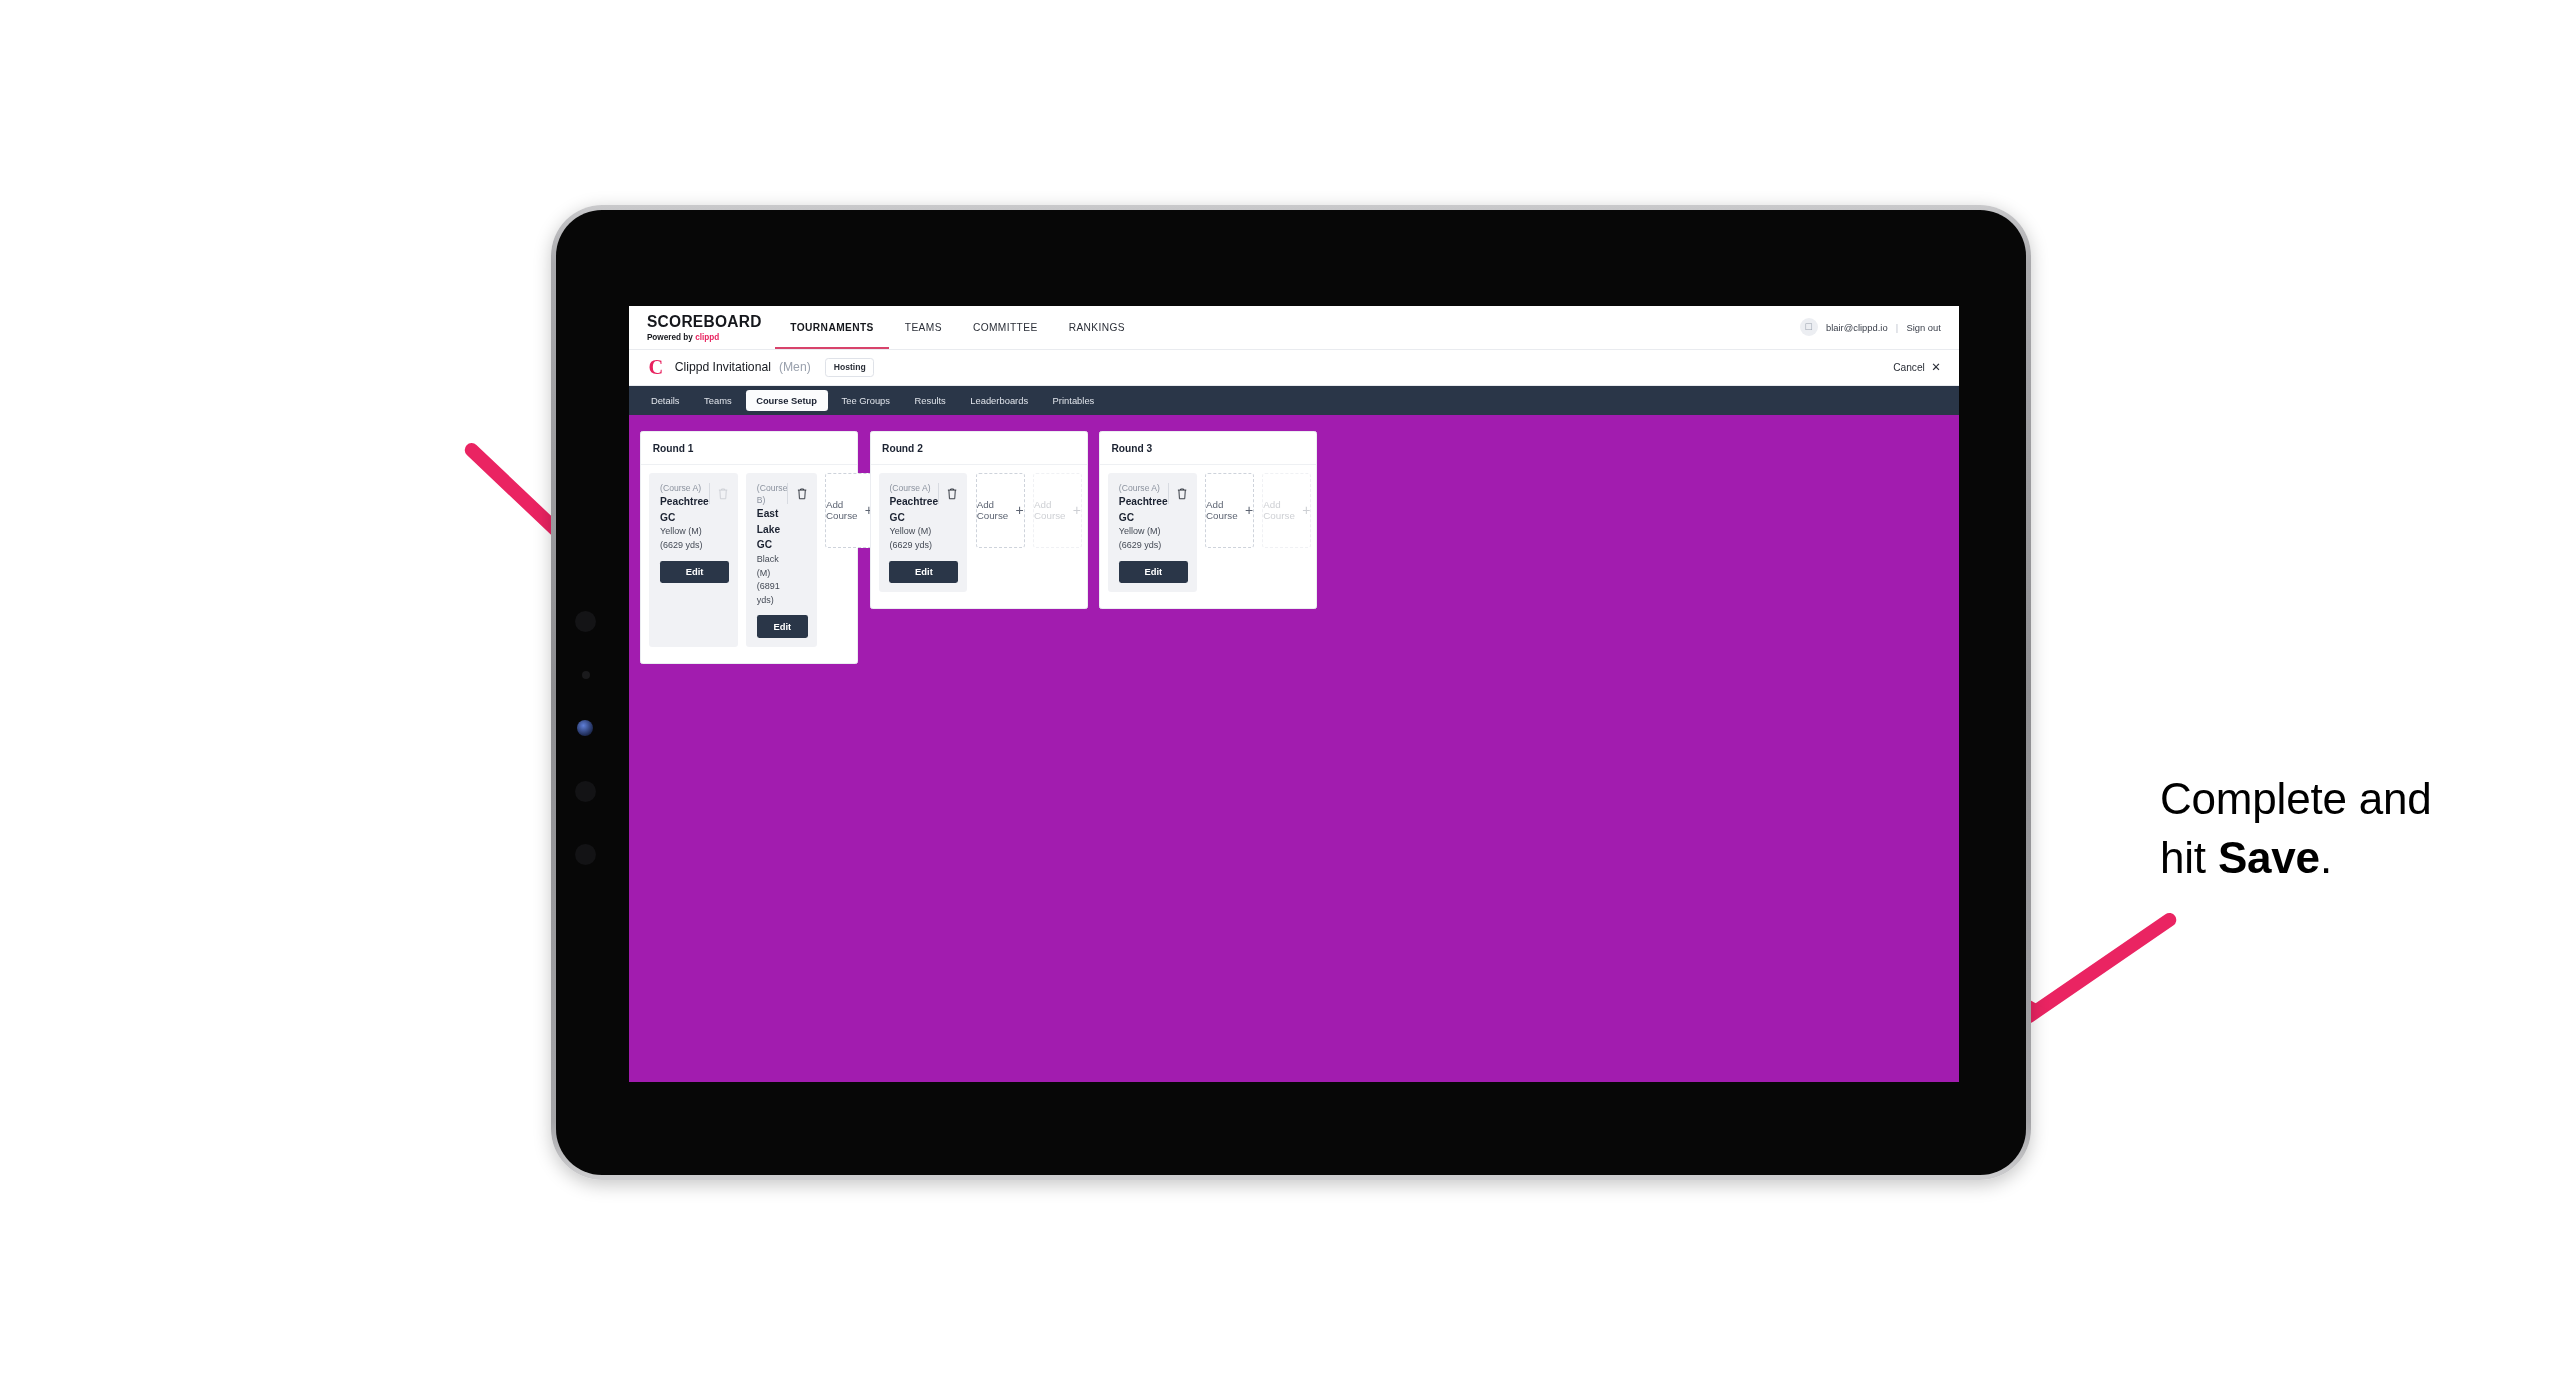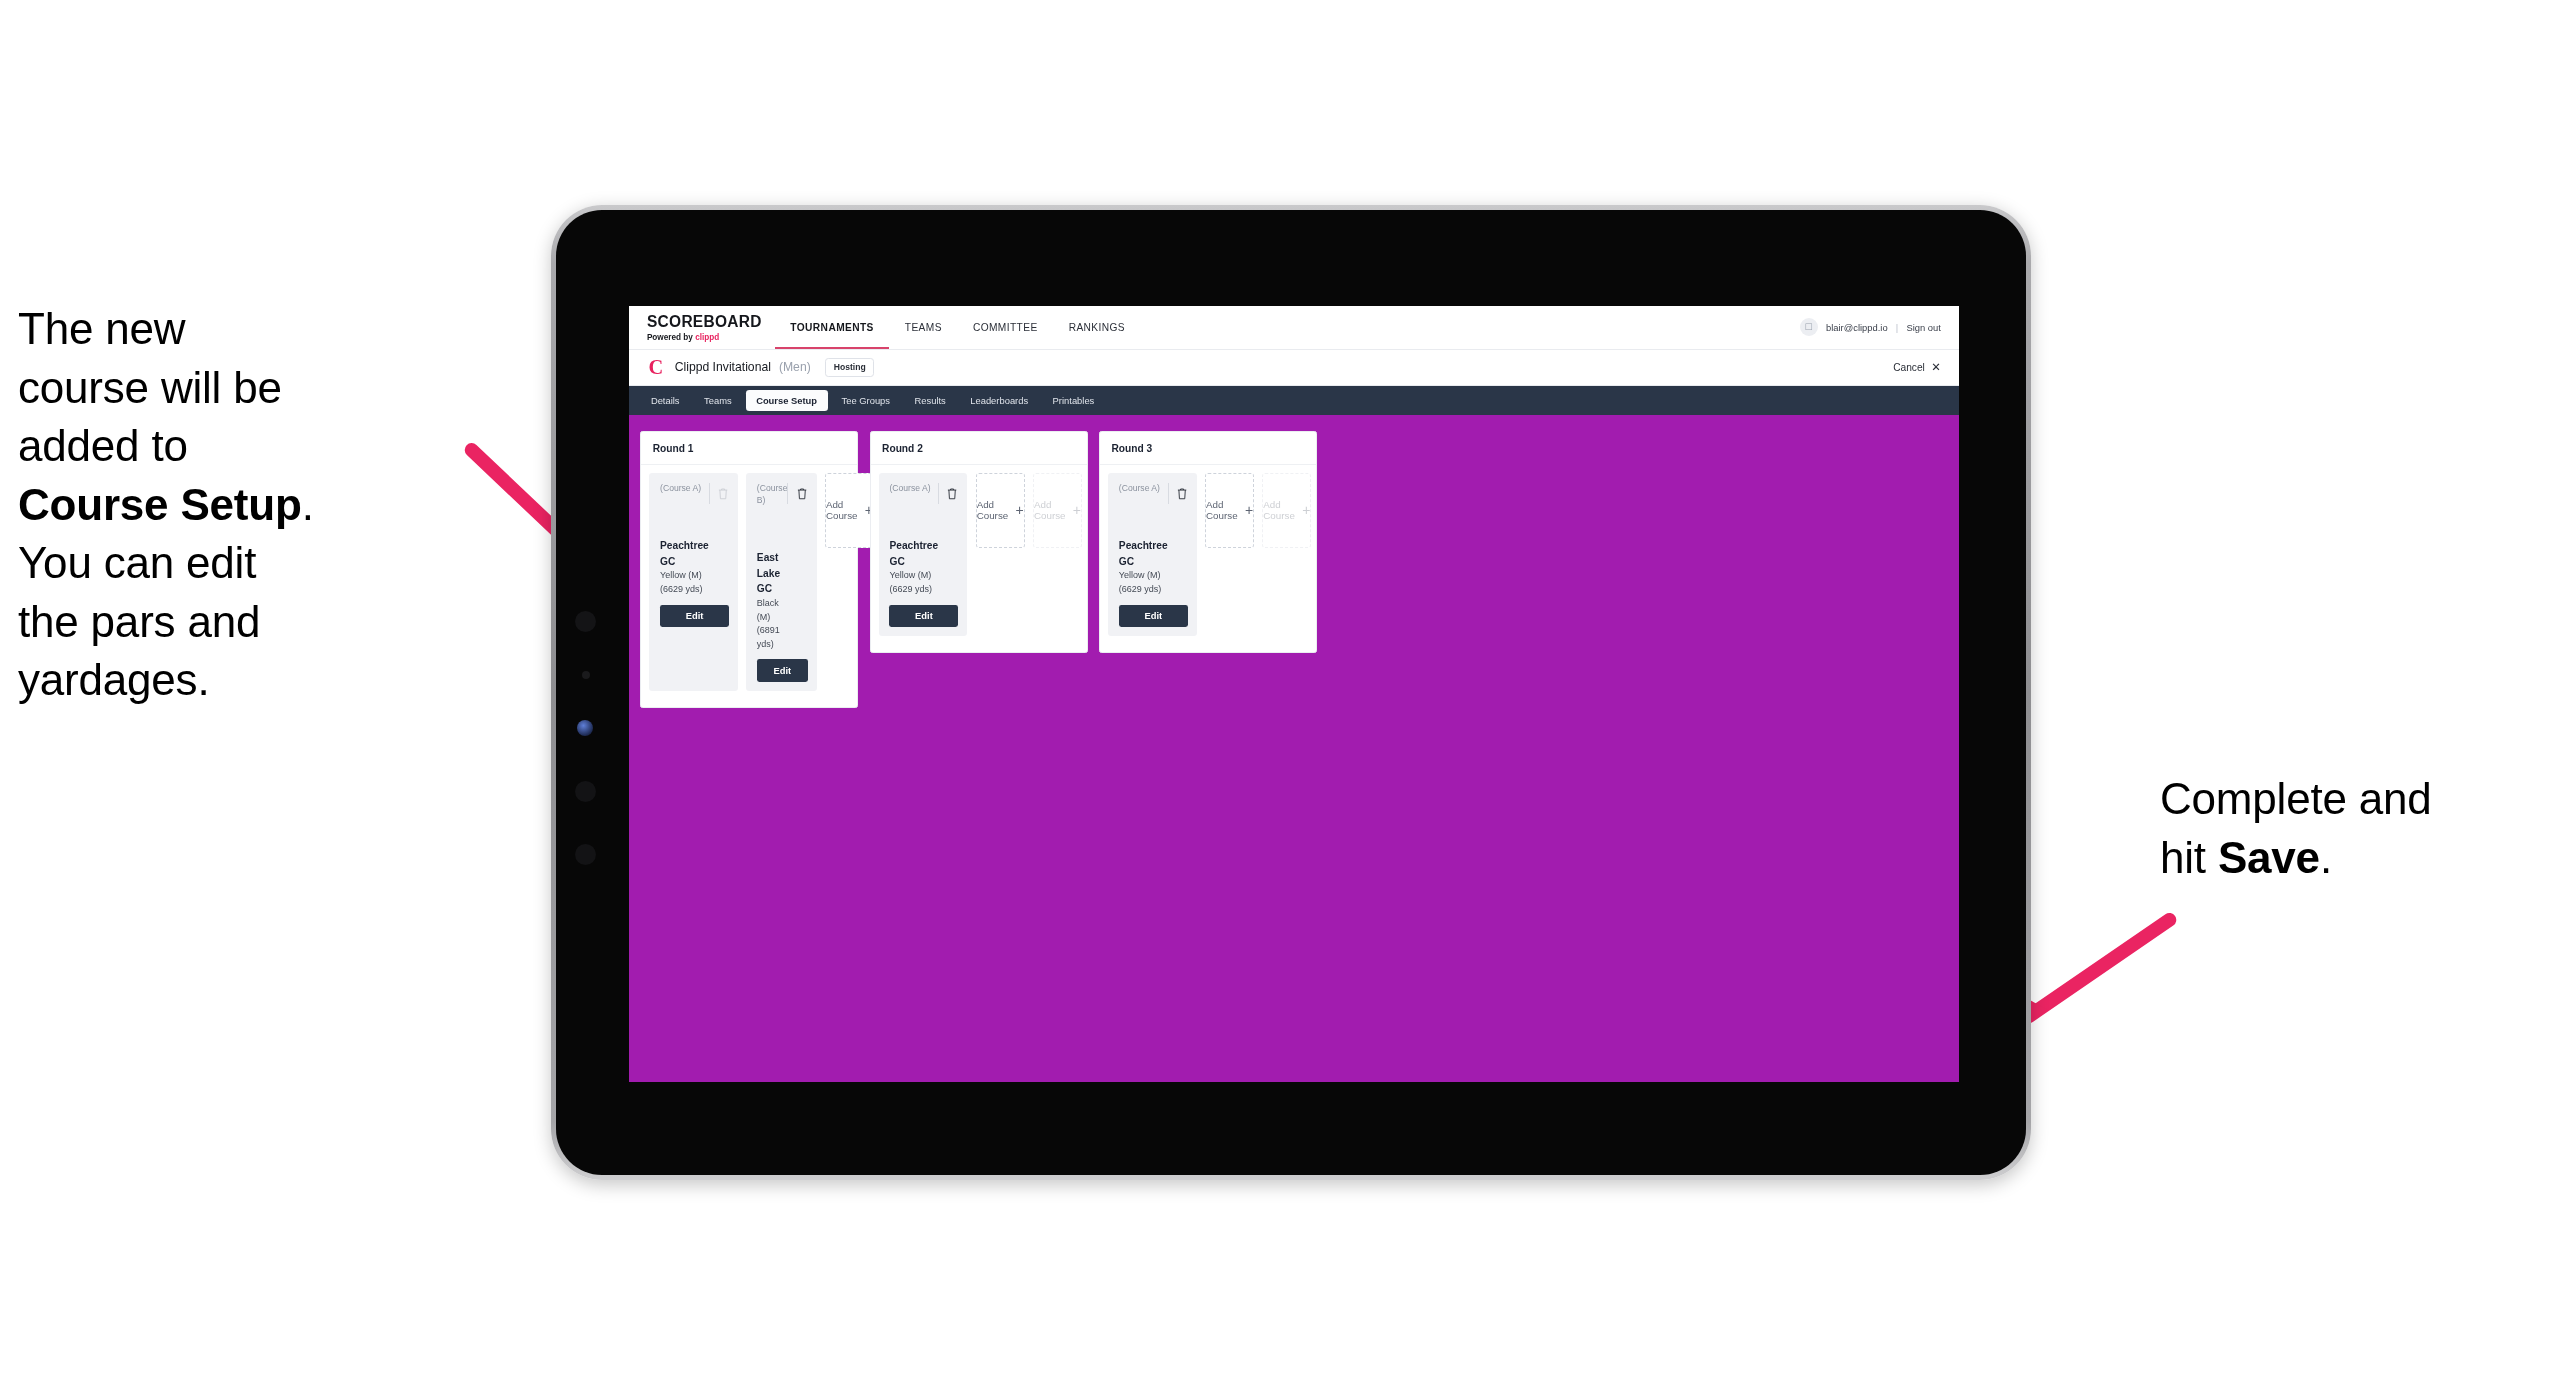--- a/index.html
+++ b/index.html
@@ -143,21 +143,21 @@
     border-bottom:0.8px solid #eef0f3;
   }
   .round-body { padding: 8.2px; display:flex; flex-direction:row; gap:8.2px; }
 
   .course-card {
     background:#f1f2f5; border-radius:3.3px; padding:9px 9px 9px 10.6px; position:relative;
   }
   .course-top { display:flex; align-items:flex-start; }
   .course-info { flex:1; min-width:0; }
   .course-label { font-size:8.6px; color:#8b929e; line-height:1.4; }
-  .course-name  { font-size:10.2px; color:#1b2231; font-weight:700; line-height:1.55;margin-top:44px; }
+  .course-name  { font-size:10.2px; color:#1b2231; font-weight:700; line-height:1.55; }
   .course-tee   { font-size:9px; color:#444a55; line-height:1.5; }
   .course-tools { display:flex; align-items:center; gap:7.3px; padding-top:1.6px; }
   .vdivider { width:0.8px; height:21px; background:#d8dbe1; }
   .trash { width:12.2px; height:13px; display:block; }
   .trash.dim { opacity:.28; }
   .edit-btn {
     margin-top:8.2px; background:#2a3648; color:#ffffff; border-radius:2.4px;
     text-align:center; font-size:9.4px; font-weight:600; padding:5.7px 0; cursor:pointer;
   }
 
@@ -168,29 +168,20 @@
   }
   .add-card .plus { font-size:14px; font-weight:300; color:#5d6472; line-height:1; }
   .add-card.faded { opacity:.30; }
   .add-card.tall { height: 75px; }
 </style>
 </head>
 <body>
 
 <div id="stage">
 
-  <div class="annot" id="annot-left">
-    <span>The new</span><br>
-    <span>course will be</span><br>
-    <span>added to</span><br>
-    <b>Course Setup</b><span>.</span><br>
-    <span>You can edit</span><br>
-    <span>the pars and</span><br>
-    <span>yardages.</span>
-  </div>
 
   <div class="annot" id="annot-right">
     <span>Complete and</span><br>
     <span>hit </span><b>Save</b><span>.</span>
   </div>
 
   <svg class="arrow" id="arrow-left" style="left:457px; top:432px;" width="228" height="220" viewBox="0 0 280 270">
     <line x1="18" y1="22" x2="212" y2="206" stroke="#ea2462" stroke-width="17" stroke-linecap="round"></line>
     <polygon points="256,250 186,238 214,186" fill="#ea2462"></polygon>
   </svg>

